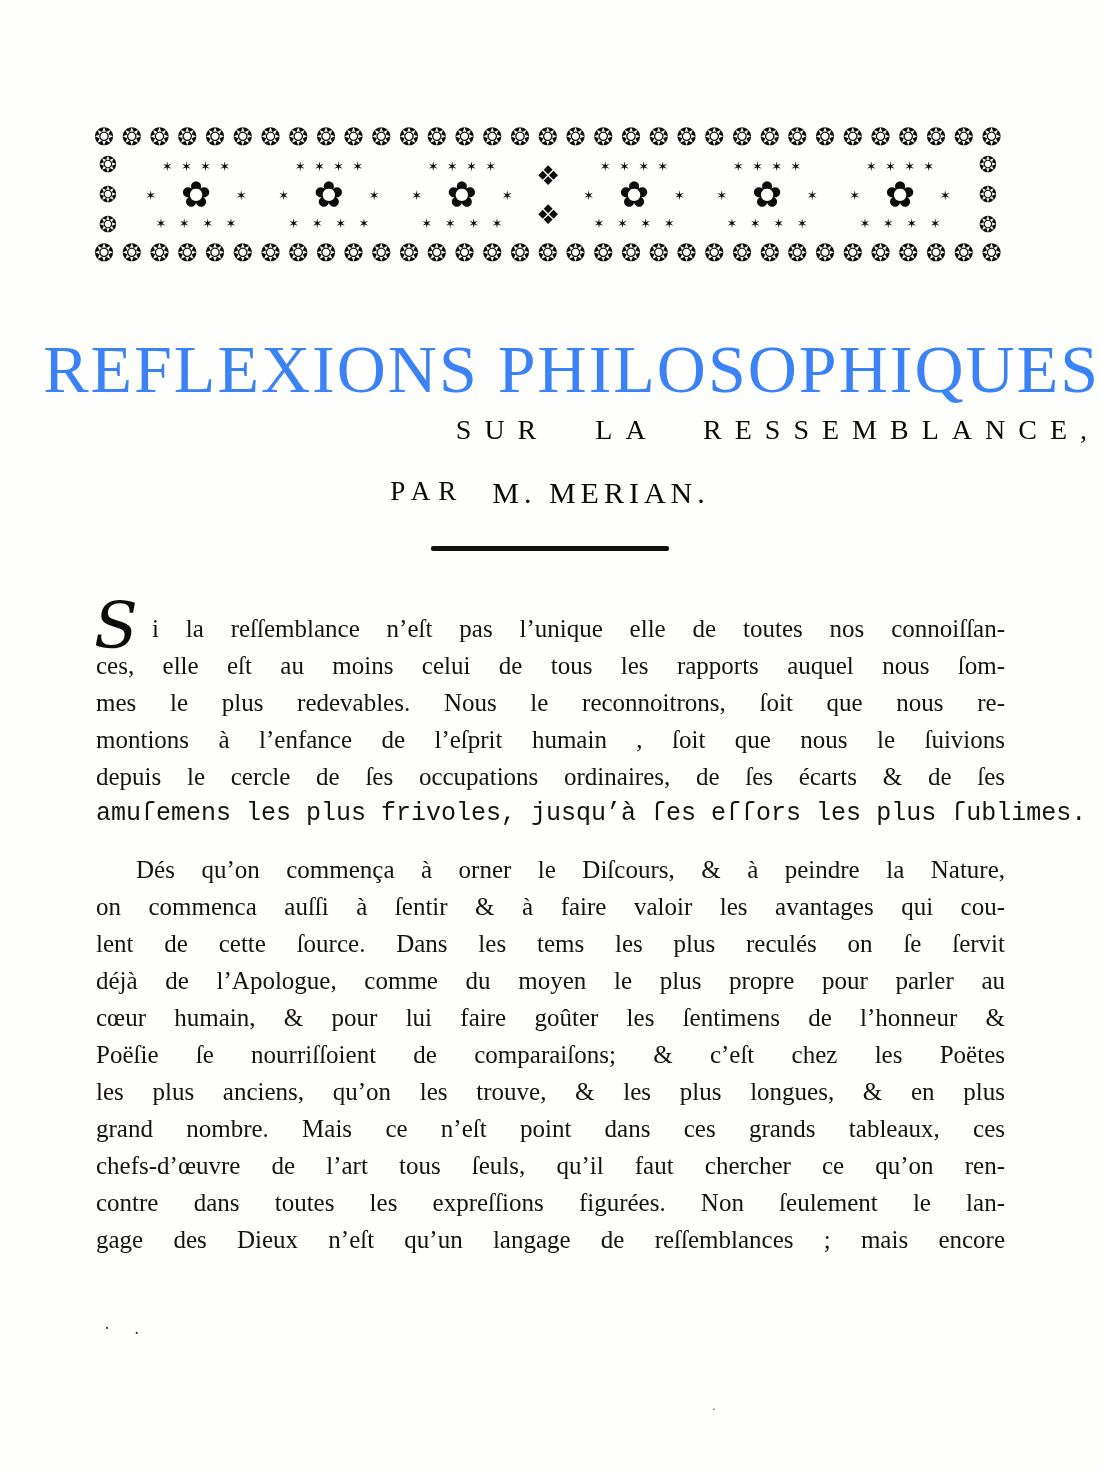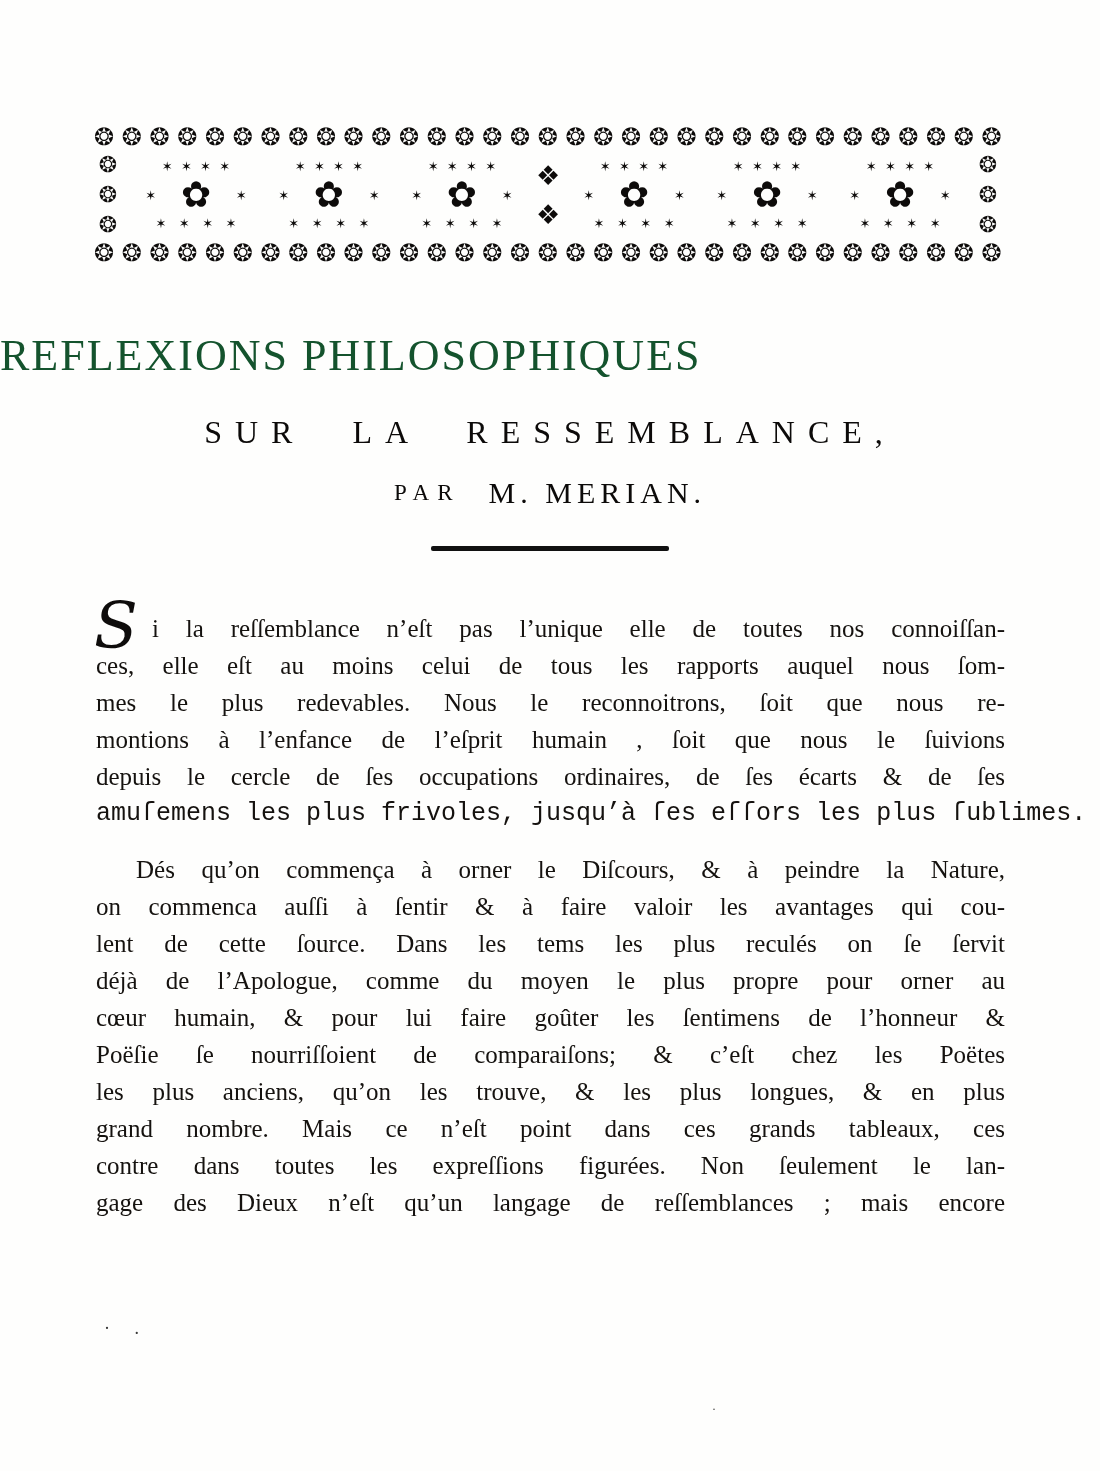--- a/index.html
+++ b/index.html
@@ -87,46 +87,46 @@
     font-size: 27px;
     line-height: 1;
     text-align: center;
   }
 
   
   .title-main {
     position: absolute;
     left: 0; top: 330px;
     width: 100%;
-    text-align: left;
-    font-size: 44px;
+    text-align: right;
+    font-size: 68px;
     letter-spacing: 2px;
     white-space: nowrap;
-    color: #14532d;
+    color: #3b82f6;
   }
   .title-sub {
     position: absolute;
     left: 0; top: 414px;
     width: 100%;
-    text-align: center;
-    font-size: 32px;
+    text-align: right;
+    font-size: 28px;
     letter-spacing: 13px;
     word-spacing: 26px;
     white-space: nowrap;
     color: #0c0a09;
   }
   .byline {
     position: absolute;
     left: 0; top: 476px;
     width: 100%;
     text-align: center;
     white-space: nowrap;
     color: #0c0a09;
   }
-  .byline .by-prefix { font-size: 23px; letter-spacing: 8px; vertical-align: 3px; }
+  .byline .by-prefix { font-size: 27px; letter-spacing: 8px; vertical-align: 3px; }
   .byline .by-name   { font-size: 30px; letter-spacing: 5px; margin-left: 24px; }
   .title-rule {
     position: absolute;
     left: 50%; top: 546px;
     transform: translateX(-50%);
     width: 238px; height: 5px;
     background: #111;
     border-radius: 2px;
   }
 
@@ -413,25 +413,26 @@
       <div class="bline">mes le plus redevables.  Nous le reconnoitrons, ſoit que nous re-</div>
       <div class="bline">montions à l’enfance de l’eſprit humain , ſoit que nous le ſuivions</div>
       <div class="bline">depuis le cercle de ſes occupations ordinaires, de ſes écarts &amp; de ſes</div>
       <div class="bline loose">amuſemens les plus frivoles, jusqu’à ſes eſſors les plus ſublimes.</div>
     </div>
 
     <div class="para para2">
       <div class="bline indent-line">Dés qu’on commença à orner le Diſcours, &amp; à peindre la Nature,</div>
       <div class="bline">on commenca auſſi à ſentir &amp; à faire valoir les avantages qui cou-</div>
       <div class="bline">lent de cette ſource.   Dans les tems les plus reculés on ſe ſervit</div>
-      <div class="bline">déjà de l’Apologue, comme du moyen le plus propre pour orner au</div>
+      <div class="bline">déjà de l’Apologue, comme du moyen le plus propre pour parler au</div>
       <div class="bline">cœur humain, &amp; pour lui faire goûter les ſentimens de l’honneur &amp;</div>
       <div class="bline">Poëſie ſe nourriſſoient de comparaiſons; &amp; c’eſt chez les Poëtes</div>
       <div class="bline">les plus anciens, qu’on les trouve, &amp; les plus longues, &amp; en plus</div>
       <div class="bline">grand nombre.   Mais ce n’eſt point dans ces grands tableaux, ces</div>
+      <div class="bline">chefs-d’œuvre de l’art tous ſeuls, qu’il faut chercher ce qu’on ren-</div>
       <div class="bline">contre dans toutes les expreſſions figurées.   Non ſeulement le lan-</div>
       <div class="bline">gage des Dieux n’eſt qu’un langage de reſſemblances ; mais encore</div>
     </div>
 
   </div>
 
   <div class="ink-specks specks-a">· .</div>
   <div class="ink-specks specks-b">·</div>
 
 </div>

